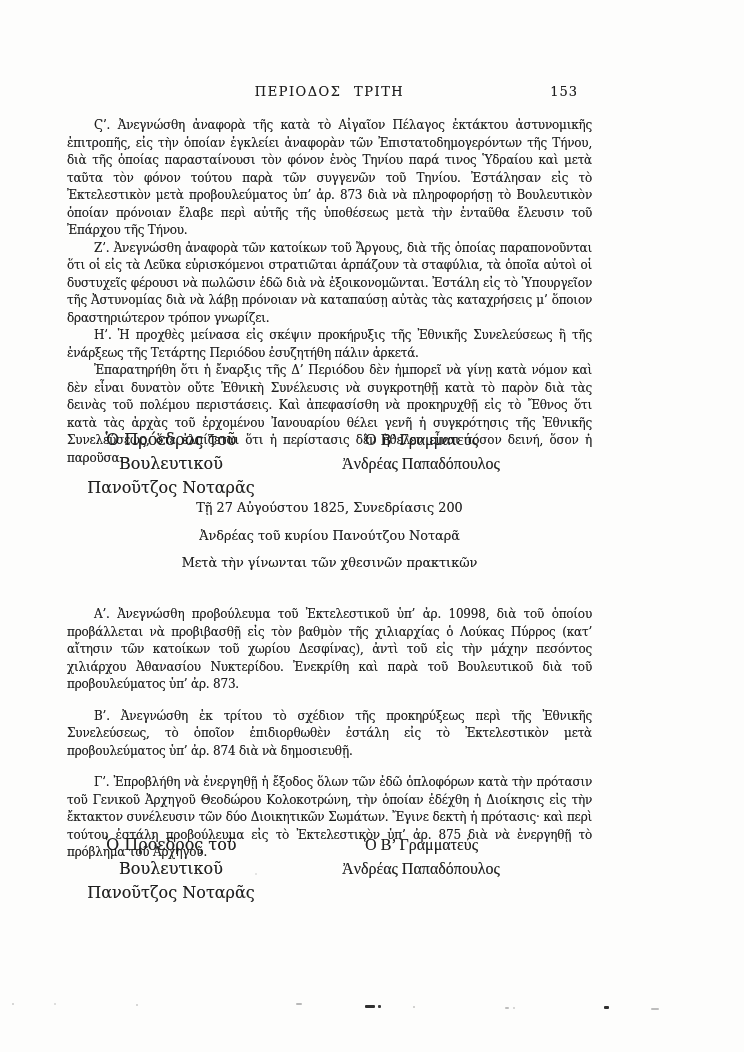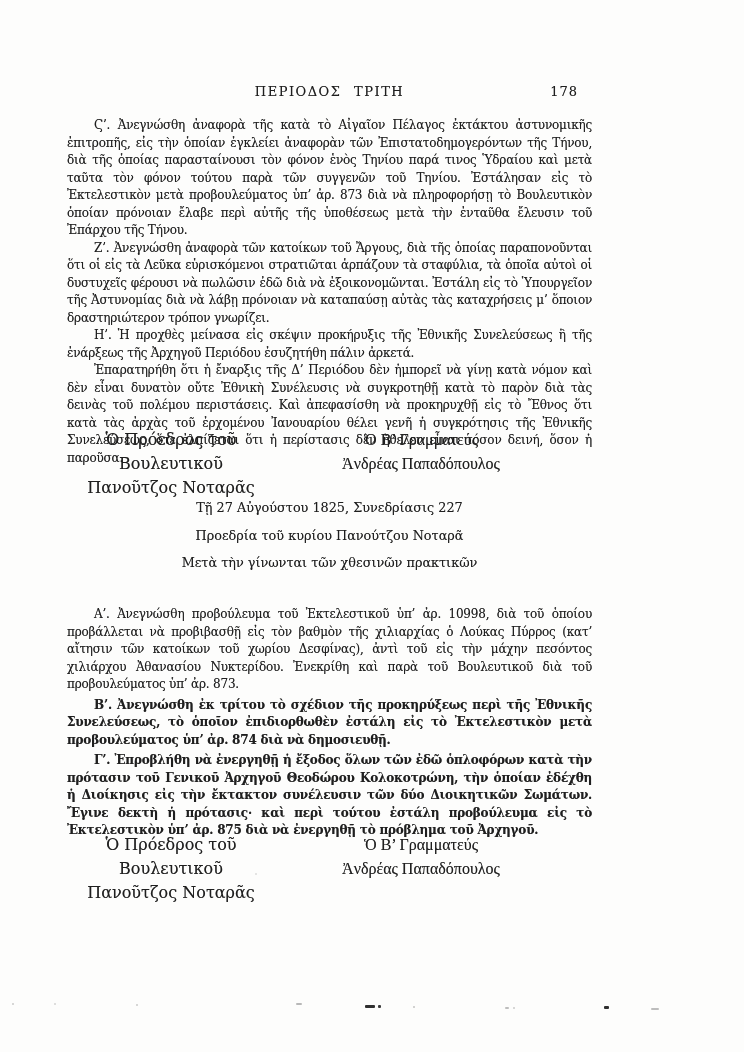--- a/index.html
+++ b/index.html
@@ -48,21 +48,21 @@
     left: 67px;
     width: 525px;
     font-size: 12px;
     line-height: 17.5px;
     letter-spacing: -0.2px;
     text-align: justify;
   }
   .body p { margin: 0; text-indent: 27px; }
   .body1 { top: 117px; }
   .body2 { top: 606px; }
-  .body2 p + p { margin-top: 3px; font-weight: bold; }
+  .body2 p + p { margin-top: 14px; }
   
   .signatures {
     position: absolute;
     left: 68px;
     width: 525px;
     font-size: 16px;
     height: 50px;
   }
   .sig1 { top: 428px; }
   .sig2 { top: 833px; }
@@ -86,44 +86,44 @@
     border-radius: 1px;
   }
 </style>
 </head>
 <body>
 
 <div class="page">
 
   <header class="running-head">
     <span class="rh-title">ΠΕΡΙΟΔΟΣ ΤΡΙΤΗ</span>
-    <span class="rh-page">178</span>
+    <span class="rh-page">153</span>
   </header>
 
   <section class="body body1">
     <p>Ϛ’. Ἀνεγνώσθη ἀναφορὰ τῆς κατὰ τὸ Αἰγαῖον Πέλαγος ἐκτάκτου ἀστυνομικῆς ἐπιτροπῆς, εἰς τὴν ὁποίαν ἐγκλείει ἀναφορὰν τῶν Ἐπιστατοδημογερόντων τῆς Τήνου, διὰ τῆς ὁποίας παρασταίνουσι τὸν φόνον ἑνὸς Τηνίου παρά τινος Ὑδραίου καὶ μετὰ ταῦτα τὸν φόνον τούτου παρὰ τῶν συγγενῶν τοῦ Τηνίου. Ἐστάλησαν εἰς τὸ Ἐκτελεστικὸν μετὰ προβουλεύματος ὑπ’ ἀρ. 873 διὰ νὰ πληροφορήσῃ τὸ Βουλευτικὸν ὁποίαν πρόνοιαν ἔλαβε περὶ αὐτῆς τῆς ὑποθέσεως μετὰ τὴν ἐνταῦθα ἔλευσιν τοῦ Ἐπάρχου τῆς Τήνου.</p>
     <p>Ζ’. Ἀνεγνώσθη ἀναφορὰ τῶν κατοίκων τοῦ Ἄργους, διὰ τῆς ὁποίας παραπονοῦνται ὅτι οἱ εἰς τὰ Λεῦκα εὑρισκόμενοι στρατιῶται ἁρπάζουν τὰ σταφύλια, τὰ ὁποῖα αὐτοὶ οἱ δυστυχεῖς φέρουσι νὰ πωλῶσιν ἐδῶ διὰ νὰ ἐξοικονομῶνται. Ἐστάλη εἰς τὸ Ὑπουργεῖον τῆς Ἀστυνομίας διὰ νὰ λάβῃ πρόνοιαν νὰ καταπαύσῃ αὐτὰς τὰς καταχρήσεις μ’ ὅποιον δραστηριώτερον τρόπον γνωρίζει.</p>
-    <p>Η’. Ἡ προχθὲς μείνασα εἰς σκέψιν προκήρυξις τῆς Ἐθνικῆς Συνελεύσεως ἢ τῆς ἐνάρξεως τῆς Ἀρχηγοῦ Περιόδου ἐσυζητήθη πάλιν ἀρκετά.</p>
+    <p>Η’. Ἡ προχθὲς μείνασα εἰς σκέψιν προκήρυξις τῆς Ἐθνικῆς Συνελεύσεως ἢ τῆς ἐνάρξεως τῆς Τετάρτης Περιόδου ἐσυζητήθη πάλιν ἀρκετά.</p>
     <p>Ἐπαρατηρήθη ὅτι ἡ ἔναρξις τῆς Δ’ Περιόδου δὲν ἠμπορεῖ νὰ γίνῃ κατὰ νόμον καὶ δὲν εἶναι δυνατὸν οὔτε Ἐθνικὴ Συνέλευσις νὰ συγκροτηθῇ κατὰ τὸ παρὸν διὰ τὰς δεινὰς τοῦ πολέμου περιστάσεις. Καὶ ἀπεφασίσθη νὰ προκηρυχθῇ εἰς τὸ Ἔθνος ὅτι κατὰ τὰς ἀρχὰς τοῦ ἐρχομένου Ἰανουαρίου θέλει γενῆ ἡ συγκρότησις τῆς Ἐθνικῆς Συνελεύσεως, ὅτε ἐλπίζεται ὅτι ἡ περίστασις δὲν ἤθελεν εἶναι τόσον δεινή, ὅσον ἡ παροῦσα.</p>
   </section>
 
   <div class="signatures sig1">
     <div class="sig-col sig-left">
       <div>Ὁ Πρόεδρος τοῦ Βουλευτικοῦ</div>
       <div>Πανοῦτζος Νοταρᾶς</div>
     </div>
     <div class="sig-col sig-right">
       <div>Ὁ Β’ Γραμματεύς</div>
       <div>Ἀνδρέας Παπαδόπουλος</div>
     </div>
   </div>
 
   <div class="session-heading">
-    <div class="sh-line">Τῇ 27 Αὐγούστου 1825, Συνεδρίασις 227</div>
-    <div class="sh-line">Προεδρία τοῦ κυρίου Πανούτζου Νοταρᾶ</div>
+    <div class="sh-line">Τῇ 27 Αὐγούστου 1825, Συνεδρίασις 200</div>
+    <div class="sh-line">Ἀνδρέας τοῦ κυρίου Πανούτζου Νοταρᾶ</div>
     <div class="sh-line">Μετὰ τὴν γίνωνται τῶν χθεσινῶν πρακτικῶν</div>
   </div>
 
   <section class="body body2">
     <p>Α’. Ἀνεγνώσθη προβούλευμα τοῦ Ἐκτελεστικοῦ ὑπ’ ἀρ. 10998, διὰ τοῦ ὁποίου προβάλλεται νὰ προβιβασθῇ εἰς τὸν βαθμὸν τῆς χιλιαρχίας ὁ Λούκας Πύρρος (κατ’ αἴτησιν τῶν κατοίκων τοῦ χωρίου Δεσφίνας), ἀντὶ τοῦ εἰς τὴν μάχην πεσόντος χιλιάρχου Ἀθανασίου Νυκτερίδου. Ἐνεκρίθη καὶ παρὰ τοῦ Βουλευτικοῦ διὰ τοῦ προβουλεύματος ὑπ’ ἀρ. 873.</p>
     <p>Β’. Ἀνεγνώσθη ἐκ τρίτου τὸ σχέδιον τῆς προκηρύξεως περὶ τῆς Ἐθνικῆς Συνελεύσεως, τὸ ὁποῖον ἐπιδιορθωθὲν ἐστάλη εἰς τὸ Ἐκτελεστικὸν μετὰ προβουλεύματος ὑπ’ ἀρ. 874 διὰ νὰ δημοσιευθῇ.</p>
     <p>Γ’. Ἐπροβλήθη νὰ ἐνεργηθῇ ἡ ἔξοδος ὅλων τῶν ἐδῶ ὁπλοφόρων κατὰ τὴν πρότασιν τοῦ Γενικοῦ Ἀρχηγοῦ Θεοδώρου Κολοκοτρώνη, τὴν ὁποίαν ἐδέχθη ἡ Διοίκησις εἰς τὴν ἔκτακτον συνέλευσιν τῶν δύο Διοικητικῶν Σωμάτων. Ἔγινε δεκτὴ ἡ πρότασις· καὶ περὶ τούτου ἐστάλη προβούλευμα εἰς τὸ Ἐκτελεστικὸν ὑπ’ ἀρ. 875 διὰ νὰ ἐνεργηθῇ τὸ πρόβλημα τοῦ Ἀρχηγοῦ.</p>
   </section>
 
   <div class="signatures sig2">

